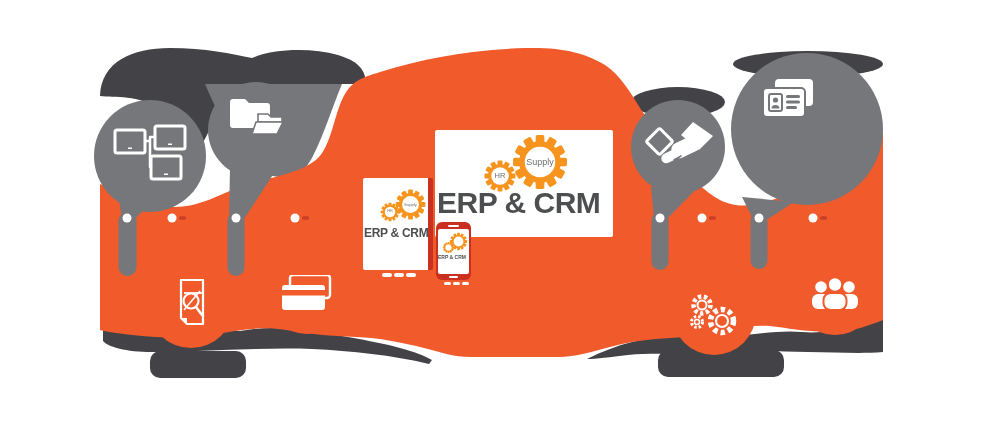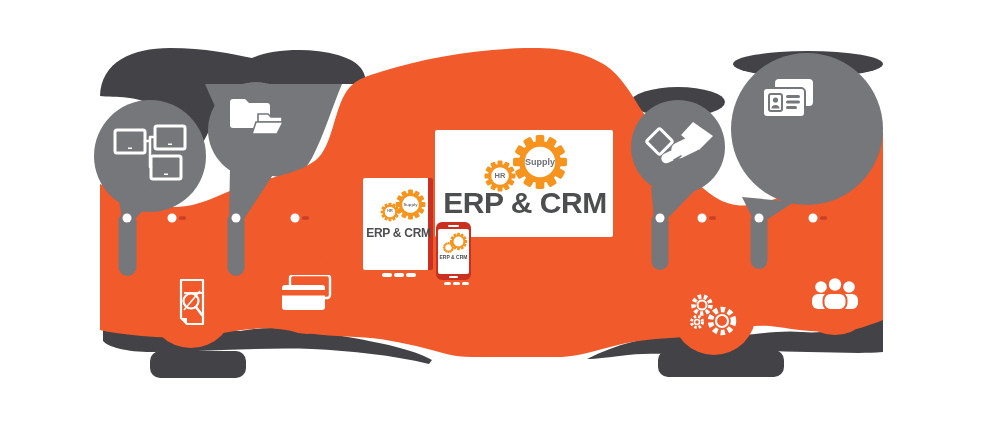--- a/index.html
+++ b/index.html
@@ -15,26 +15,26 @@
   .monitor{left:435px;top:130px;width:178px;height:107px;background:#fff;border-radius:2px;}
   .tablet{left:363px;top:178px;width:70px;height:92px;background:#fff;border-right:5px solid var(--accent_red);border-radius:2px;}
   .phone{left:436px;top:222px;width:35px;height:58px;background:var(--accent_red);border-radius:6px;}
   .phone .screen{position:absolute;left:2px;top:7px;width:31px;height:45px;background:#fff;border-radius:2px;}
   .phone .speaker{position:absolute;left:12px;top:3px;width:11px;height:2px;background:#fff;border-radius:1px;}
   .phone .homebar{position:absolute;left:13px;top:54px;width:9px;height:2px;background:#fff;border-radius:1px;}
   .dash{position:absolute;border-radius:2px;z-index:25;}
   .dash.w{background:#fff;width:9.5px;height:3.5px;}
   .dash.p{background:#fff;width:6.5px;height:3px;}
   svg.gears-overlay{position:absolute;left:0;top:0;z-index:40;pointer-events:none;}
-  .lbl{position:absolute;z-index:50;text-align:center;font-weight:bold;color:#6f7073;line-height:1;}
+  .lbl{position:absolute;z-index:50;text-align:center;font-weight:normal;color:#6f7073;line-height:1;}
   .lbl-hr-monitor{left:489px;top:172px;width:22px;font-size:7.5px;}
   .lbl-supply-monitor{left:522px;top:158px;width:36px;font-size:9px;}
   .lbl-hr-tablet{left:384px;top:210px;width:12px;font-size:3.8px;}
   .lbl-supply-tablet{left:401px;top:202.5px;width:19px;font-size:4.2px;}
-  .title{position:absolute;z-index:50;text-align:center;font-weight:bold;color:var(--dark_text);line-height:1;}
+  .title{position:absolute;z-index:50;text-align:left;font-weight:bold;color:var(--dark_text);line-height:1;}
   .title-monitor{left:437px;top:188px;width:176px;font-size:30px;letter-spacing:-0.5px;}
   .title-tablet{left:364px;top:227px;width:69px;font-size:12px;letter-spacing:-0.3px;}
   .title-phone{left:438px;top:255px;width:31px;font-size:5px;}
 </style>
 </head>
 <body>
 
 <div class="stage">
 
   <svg class="bg" width="981" height="439" viewBox="0 0 981 439">

